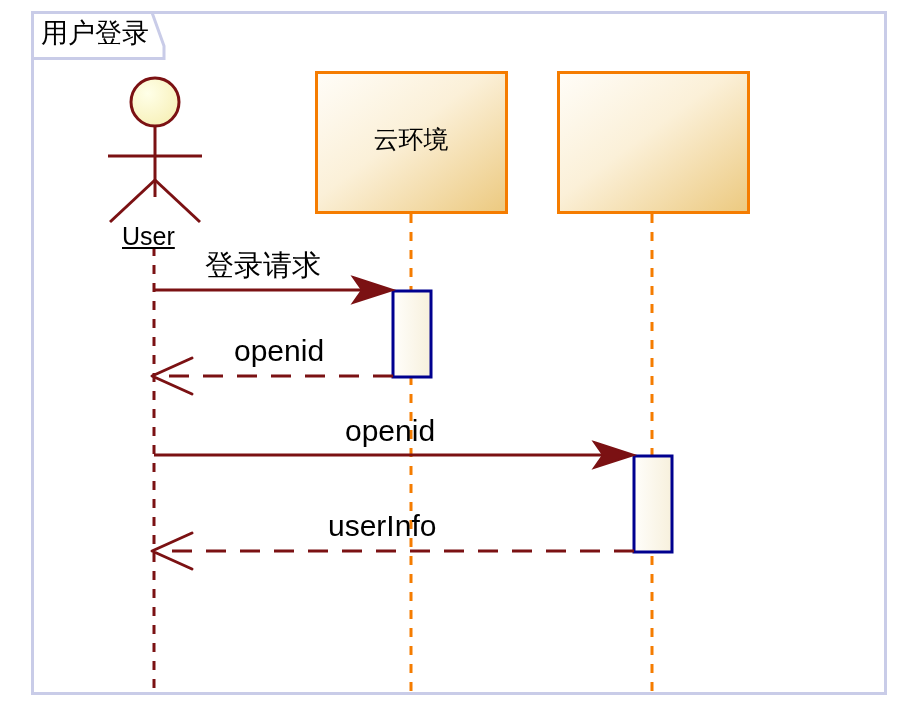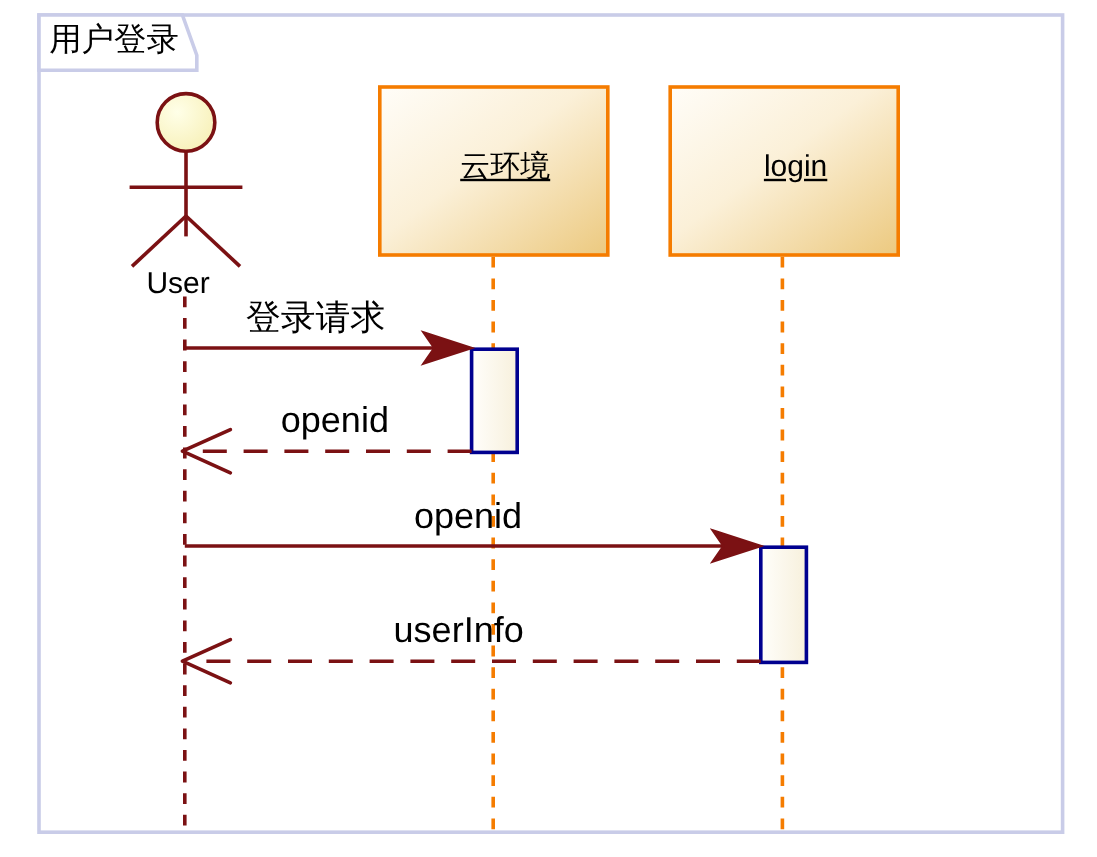--- a/index.html
+++ b/index.html
@@ -38,27 +38,26 @@
     line-height: 1;
   }
 
   .frame-title {
     font-size: 27px;
     letter-spacing: 0px;
   }
 
   .participant-name {
     font-size: 25px;
-    text-decoration: underline;
     text-align: center;
-    margin-left: 10px;
   }
 
   .actor-name {
     font-size: 25px;
+    text-decoration: underline;
   }
 
   .msg-label-cn {
     font-size: 29px;
   }
 
   .msg-label-en {
     font-size: 30px;
   }
 </style>
@@ -127,21 +126,20 @@
       <path d="M 192 533 L 152 551 L 192 569" fill="none" stroke="#7b1113" stroke-width="3" stroke-linecap="round" stroke-linejoin="round"></path>
     </g>
   </svg>
 
   <div class="lbl frame-title" style="left:41px; top:20px;">用户登录</div>
 
   <div class="lbl actor-name" style="left:122px; top:224px;">User</div>
 
   <div class="lbl participant-name" style="left:316px; top:127px; width:190px;">云环境</div>
 
-  <div class="lbl participant-name" style="left:558px; top:127px; width:190px;">login</div>
 
   <div class="lbl msg-label-cn" style="left:205px; top:251px;">登录请求</div>
 
   <div class="lbl msg-label-en" style="left:234px; top:336px;">openid</div>
 
   <div class="lbl msg-label-en" style="left:345px; top:416px;">openid</div>
 
   <div class="lbl msg-label-en" style="left:328px; top:511px;">userInfo</div>
 
 </div>

